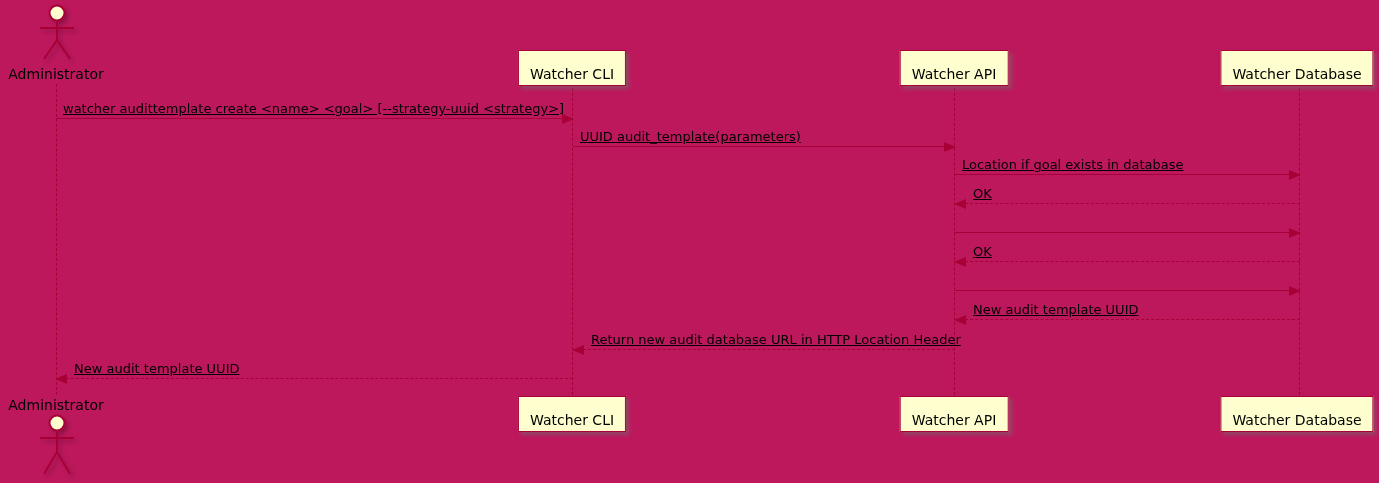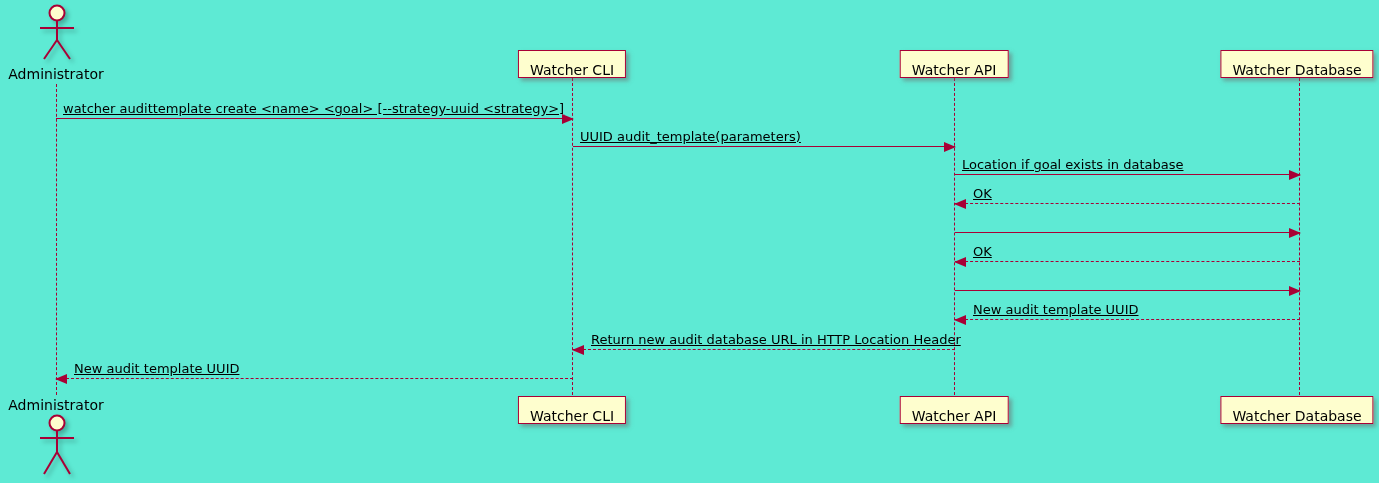--- a/index.html
+++ b/index.html
@@ -3,36 +3,36 @@
 <meta charset="utf-8">
 <style>
   * { margin: 0; padding: 0; box-sizing: border-box; }
   html, body { background: #ffffff; }
   body { font-family: "DejaVu Sans", "Liberation Sans", sans-serif; }
 
   .diagram {
     position: relative;
     width: 1379px;
     height: 483px;
-    background: #5eead4;
+    background: #be185d;
     overflow: hidden;
   }
 
   
   .participant {
     position: absolute;
     transform: translateX(-50%);
     background: #FEFECE;
     border: 1.5px solid #A80036;
     box-shadow: 3px 3px 4px rgba(110,110,110,0.55);
     padding: 16px 11px 5px 11px;
     font-size: 14px;
     color: #000;
     white-space: nowrap;
-    height: 28px;
+    height: 36px;
     display: flex;
     align-items: center;
   }
 
   
   .lifeline {
     position: absolute;
     width: 0;
     border-left: 1px dashed #A80036;
   }

